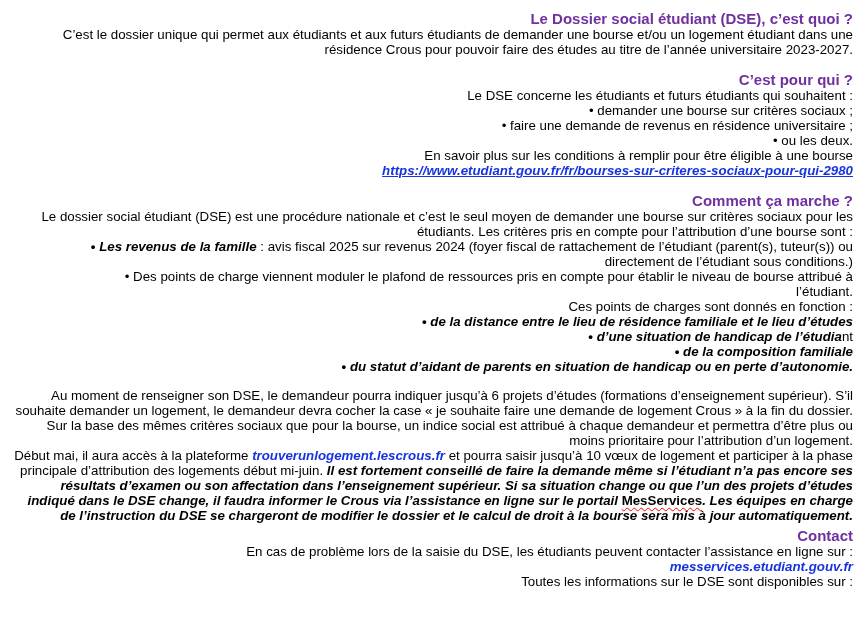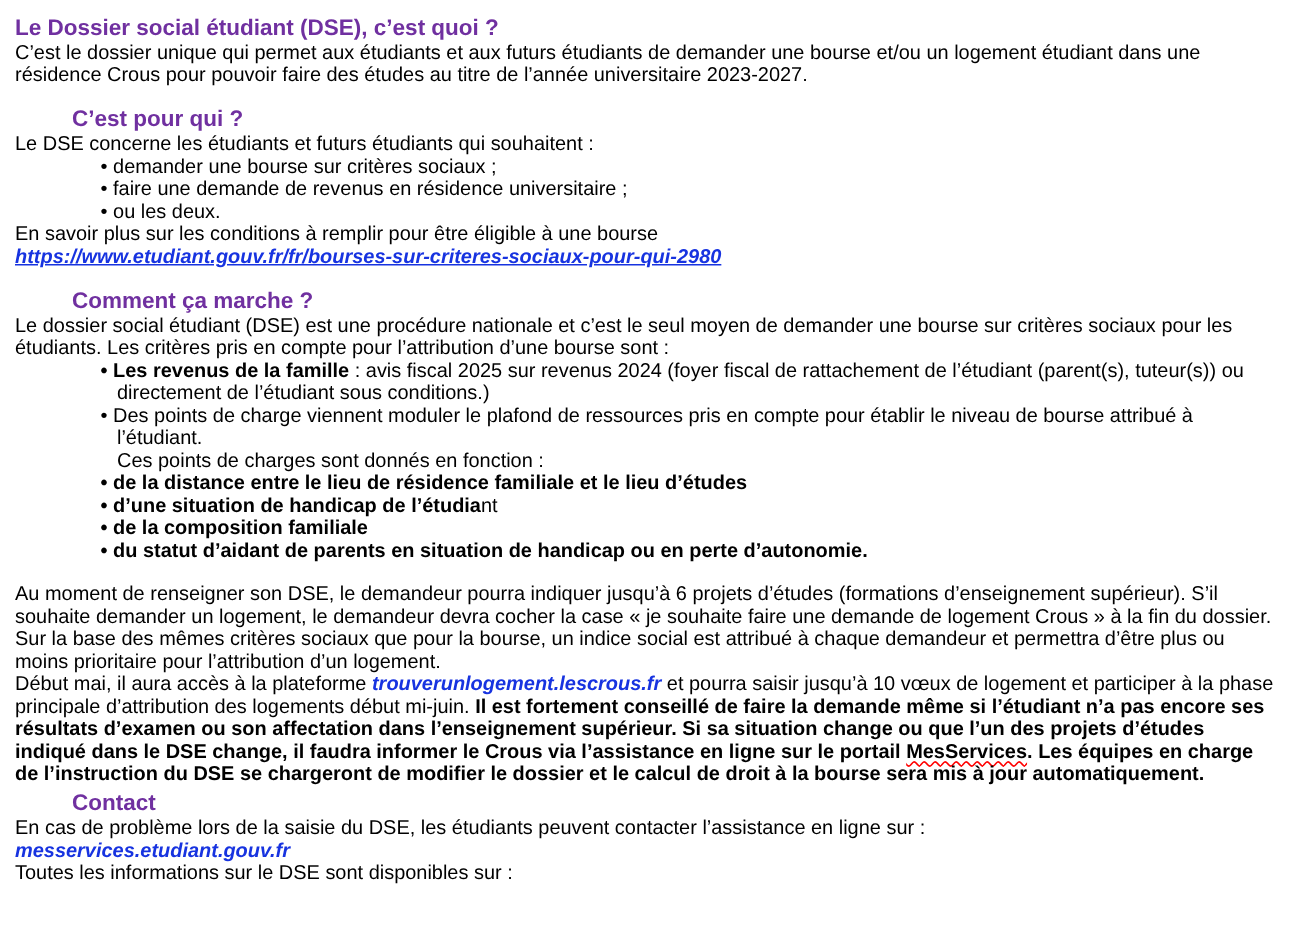--- a/index.html
+++ b/index.html
@@ -2,35 +2,35 @@
 <html style="--heading: #7030A0; --link: #1733E0; --spellcheck: #FF0000; --text: #000000;"><head>
 <meta charset="utf-8">
 <style>
   html, body { margin: 0; padding: 0; background: #ffffff; }
   body {
     width: 863px; height: 629px; overflow: hidden;
     font-family: "Liberation Sans", sans-serif;
     font-size: 13.3px; line-height: 15px;
     color: var(--text, #000);
   }
-  .doc { padding: 10px 10px 0 10px; }
+  .doc { padding: 10px 10px 0 10px; text-align: right; }
   h2 {
     margin: 0; padding: 0;
     font-size: 15px; line-height: 17px; font-weight: bold;
     color: var(--heading, #7030A0);
   }
   h2.sec { margin-top: 14px; margin-left: 38px; }
   h2.sec-contact { margin-top: 4px; }
   p { margin: 0; padding: 0; }
   .bullet { padding-left: 68px; text-indent: -11px; }
   .bullet::before { content: "\2022\00a0"; }
   .bullet.bold-marker::before { font-weight: bold; }
   .hang-cont { padding-left: 68px; }
   .spacer { height: 14px; }
-  .run-b { font-weight: bold; }
+  .run-b { font-weight: bold; font-style: italic; }
   a.run-link, a.run-linku {
     color: var(--link, #1733E0);
     font-weight: bold; font-style: italic;
     cursor: pointer;
   }
   a.run-link { text-decoration: none; }
   a.run-linku { text-decoration: underline; }
   .run-bspell {
     font-weight: bold;
     text-decoration: underline wavy var(--spellcheck, #FF0000);

